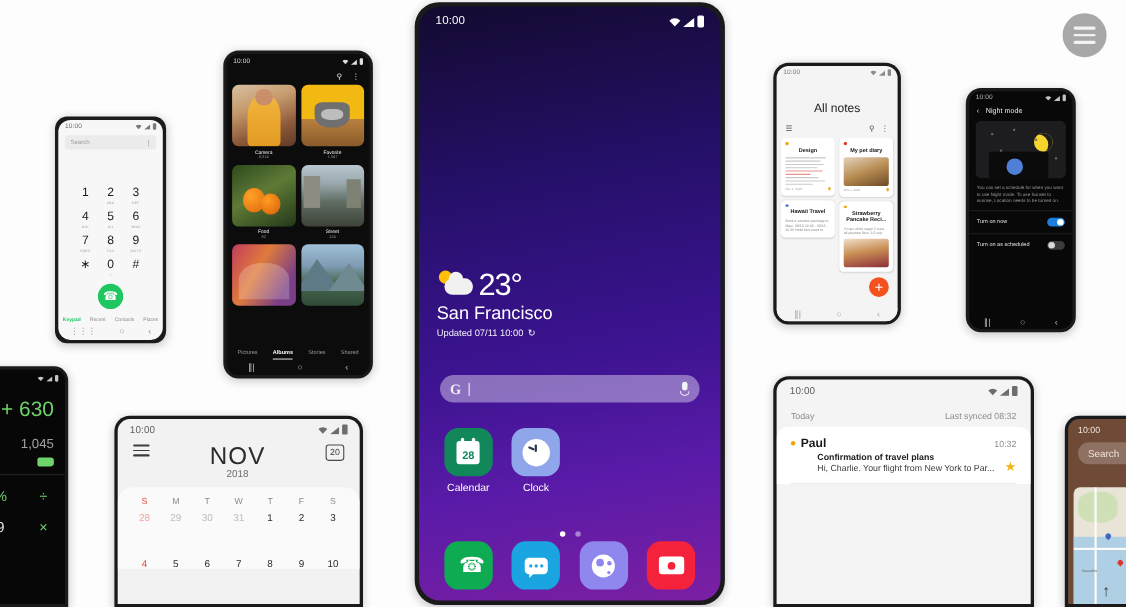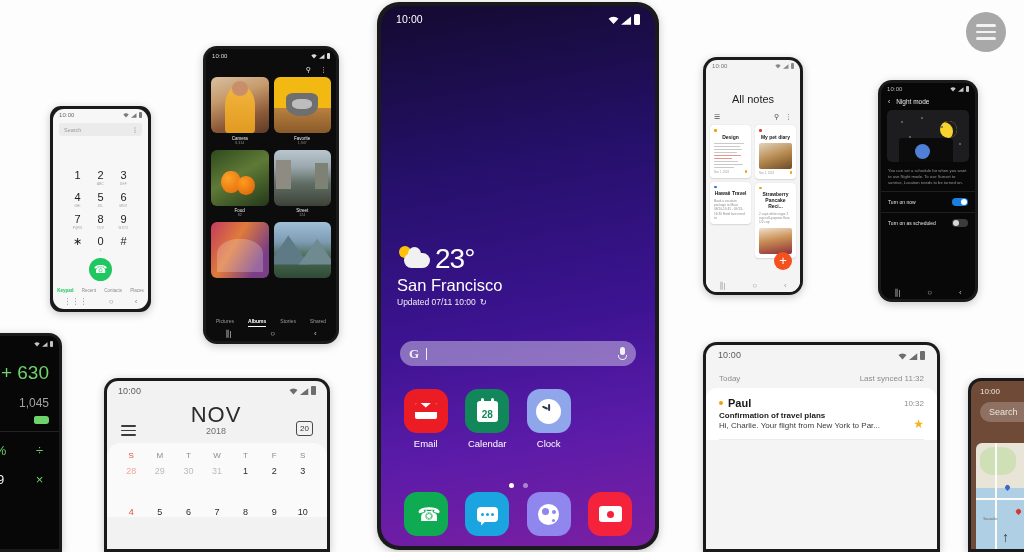--- a/index.html
+++ b/index.html
@@ -136,21 +136,21 @@
   .handset { width: 17px; height: 17px; color: #fff; font-size: 19px; line-height: 17px; }
   .bubble { width: 21px; height: 15px; background:#fff; border-radius: 4px; position: relative; display:flex; align-items:center; justify-content:center; gap:2.2px; }
   .bubble::after { content:""; position:absolute; left:4px; bottom:-4px; width:6px; height:6px; background:#fff; clip-path: polygon(0 0,100% 0,10% 100%); }
   .bubble u { width:3px; height:3px; border-radius:50%; background:#1ba5e0; display:block; }
   .contactshape { width: 21px; height: 21px; border-radius: 50%; background:#fff; position: relative; }
   .contactshape i { position:absolute; border-radius:50%; background:#8f86ee; }
   .camshape { width: 23px; height: 16px; background:#fff; border-radius:3px; display:flex; align-items:center; justify-content:center; }
   .camshape i { width: 7px; height: 7px; border-radius: 50%; background: #f5223b; }
 
   
-  #notes { left: 703px; top: 57px; width: 100px; height: 238px; }
+  #notes { left: 703px; top: 57px; width: 116px; height: 238px; }
   #notes .screen { background: #f4f4f4; color: #1d1d1d; }
   #notes .statusbar { height: 11px; color: #777; }
   .n-title { text-align: center; font-size: 11px; font-weight: 400; margin-top: 22px; color: #222; }
   .n-bar { display: flex; align-items: center; justify-content: space-between; padding: 8px 8px 4px; color: #4c4c4c; font-size: 7px; }
   .n-cols { display: flex; gap: 4px; padding: 0 4px; }
   .n-col { flex: 1; display: flex; flex-direction: column; gap: 4px; }
   .n-card { background: #fff; border-radius: 4px; padding: 4px; box-shadow: 0 .5px 1.5px rgba(0,0,0,.13); position: relative; }
   .n-dot { width: 2.5px; height: 2.5px; border-radius: 50%; background: #f0a202; }
   .n-dot.red { background: #e23b2e; }
   .n-dot.blue { background: #2f6fd0; }
@@ -203,36 +203,36 @@
   .e-sub { display: flex; justify-content: space-between; padding: 9px 13px 5px; font-size: 8px; color: #8c8c8c; gap: 16px; }
   .e-list { background: #fff; border-radius: 11px 11px 0 0; padding: 0 13px; }
   .e-item { padding: 9px 0; border-bottom: .6px solid #ececec; }
   .e-r1 { display: flex; align-items: center; gap: 5px; }
   .e-unread { width: 4px; height: 4px; border-radius: 50%; background: #f0a202; }
   .e-vip { font-size: 6.5px; font-weight: bold; color: #e1644b; }
   .e-from { font-size: 11px; font-weight: bold; color: #171717; flex: 1; }
   .e-from.read { font-weight: normal; color: #4d4d4d; }
   .e-time { font-size: 8px; color: #8c8c8c; }
   .e-r2 { display: flex; align-items: flex-end; gap: 6px; margin-top: 2px; }
-  .e-txt { flex: 1; }
+  .e-txt { flex: 1; margin-left: 24px; }
   .e-subj { font-size: 8px; font-weight: bold; color: #212121; }
   .e-subj.read { font-weight: normal; color: #6f6f6f; }
   .e-prev { font-size: 8px; color: #3d3d3d; margin-top: 1px; }
   .e-prev.read { color: #8d8d8d; }
   .e-star { font-size: 12px; color: #f5b518; line-height: 12px; }
   .e-star.off { color: #c9c9c9; }
 
   
   #calendar { left: 104px; top: 378px; width: 226px; height: 174px; border-radius: 14px 14px 0 0; }
   #calendar .screen { background: #f2f2f2; color: #1b1b1b; border-radius: 11px 11px 0 0; }
   #calendar .statusbar { height: 19px; padding: 0 11px; color: #5d5d5d; }
   #calendar .sb-time { font-size: 9px; }
   #calendar .ic-wifi, #calendar .ic-sig { width: 9px; height: 7px; }
   #calendar .ic-bat { width: 5px; height: 9px; }
-  .c-head { display: flex; align-items: flex-end; justify-content: space-between; padding: 4px 14px 7px; }
+  .c-head { display: flex; align-items: flex-start; justify-content: space-between; padding: 4px 14px 7px; }
   .c-burger { display: flex; flex-direction: column; gap: 3px; }
   .c-burger i { width: 15px; height: 1.6px; background: #3c3c3c; border-radius: 1px; }
   .c-mon { text-align: center; }
   .c-mon .m { font-size: 22px; font-weight: 300; letter-spacing: 1px; color: #2b2b2b; line-height: 22px; }
   .c-mon .y { font-size: 9px; color: #6f6f6f; }
   .c-today { width: 17px; height: 15px; border: 1.3px solid #4a4a4a; border-radius: 3px; display: flex; align-items: center; justify-content: center; font-size: 8px; color: #3a3a3a; }
   .c-grid { background: #fafafa; border-radius: 14px 14px 0 0; padding: 8px 10px 0; }
   .c-dow, .c-week { display: grid; grid-template-columns: repeat(7,1fr); text-align: center; }
   .c-dow span { font-size: 8px; color: #8b8b8b; }
   .c-dow span.sun { color: #e0503f; }
@@ -463,26 +463,20 @@
           <span class="g-logo">G</span>
           <span class="sp-caret"></span>
         </span>
         <span class="mic">
             <i></i>
             <b></b>
           </span>
       </div>
 
       <div class="apps">
-        <div class="app">
-          <div class="app-ico ic-email">
-              <div class="envelope"></div>
-            </div>
-          <div class="app-lbl">Email</div>
-        </div>
         <div class="app">
           <div class="app-ico ic-cal">
               <div class="calshape">
                 <span>28</span>
               </div>
             </div>
           <div class="app-lbl">Calendar</div>
         </div>
         <div class="app">
           <div class="app-ico ic-clock">
@@ -672,21 +666,21 @@
               <path d="M6 8.4 0.6 2.6A7.6 7.6 0 0 1 11.4 2.6Z" fill="#6d6d6d"></path>
             </svg>
           <svg class="ic-sig" viewBox="0 0 12 9">
               <path d="M0 9 11 0 11 9Z" fill="#6d6d6d"></path>
             </svg>
           <span class="ic-bat" style="background:#6d6d6d"></span>
         </span>
       </div>
       <div class="e-sub">
         <span>Today</span>
-        <span>Last synced 11:32</span>
+        <span>Last synced 08:32</span>
       </div>
       <div class="e-list">
         <div class="e-item">
           <div class="e-r1">
             <span class="e-unread"></span>
             <span class="e-from">Paul</span>
             <span class="e-time">10:32</span>
           </div>
           <div class="e-r2">
             <span class="e-txt">

